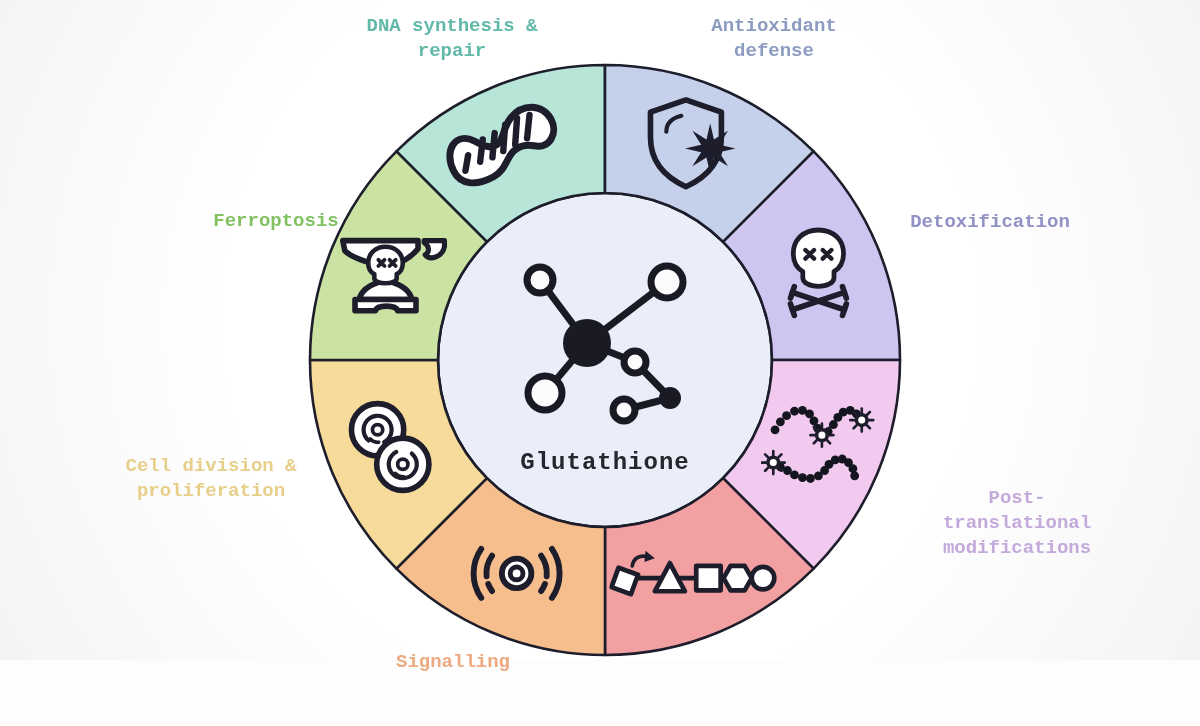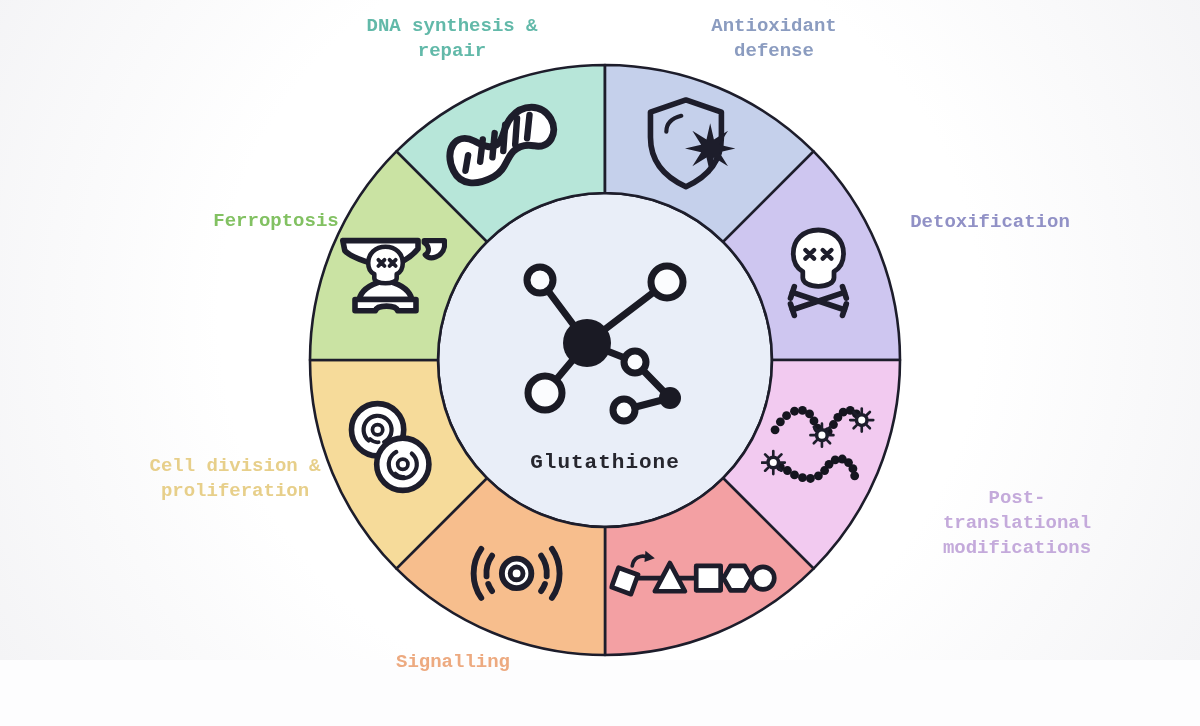--- a/index.html
+++ b/index.html
@@ -14,21 +14,21 @@
     font-family:Liberation Mono, monospace;
   }
   .stage svg{position:absolute;left:0;top:0;}
   .seg-label{
     position:absolute;transform:translate(-50%,-50%);
     font-weight:700;font-size:19px;line-height:25px;
     text-align:center;white-space:pre-line;letter-spacing:0px;
   }
   .hub-label{
     position:absolute;transform:translate(-50%,-50%);
-    font-weight:700;font-size:21px;letter-spacing:1px;
+    font-weight:700;font-size:24px;letter-spacing:1px;
     text-align:center;
   }
 </style>
 </head>
 <body>
 
 <div class="stage">
 
   <svg id="wheel-svg" width="1200" height="726" viewBox="0 0 1200 726">
     <defs>
@@ -181,18 +181,18 @@
   </svg>
 
   <div class="seg-label" id="lbl-dna" style="left: 452px; top: 39px; color: rgb(98, 185, 169);">DNA synthesis &amp;
 repair</div>
   <div class="seg-label" id="lbl-antioxidant" style="left: 774px; top: 39px; color: rgb(139, 156, 192);">Antioxidant
 defense</div>
   <div class="seg-label" id="lbl-detoxification" style="left: 990px; top: 222px; color: rgb(145, 145, 198);">Detoxification</div>
   <div class="seg-label" id="lbl-ptm" style="left: 1017px; top: 479px; color: rgb(196, 170, 219); margin-top: 44px;">Post-translational
 modifications</div>
   <div class="seg-label" id="lbl-signalling" style="left: 433px; top: 662px; color: rgb(237, 170, 128); margin-left: 20px;">Signalling</div>
-  <div class="seg-label" id="lbl-celldiv" style="left: 235px; top: 479px; color: rgb(231, 207, 138);">Cell division &amp;
+  <div class="seg-label" id="lbl-celldiv" style="left: 211px; top: 479px; color: rgb(231, 207, 138);">Cell division &amp;
 proliferation</div>
   <div class="seg-label" id="lbl-ferroptosis" style="left: 232px; top: 221px; color: rgb(130, 193, 98); margin-left: 44px;">Ferroptosis</div>
 
   <div class="hub-label" id="hub-label" style="left: 605px; top: 462px; color: rgb(38, 38, 46);">Glutathione</div>
 </div>
 
 </body></html>

